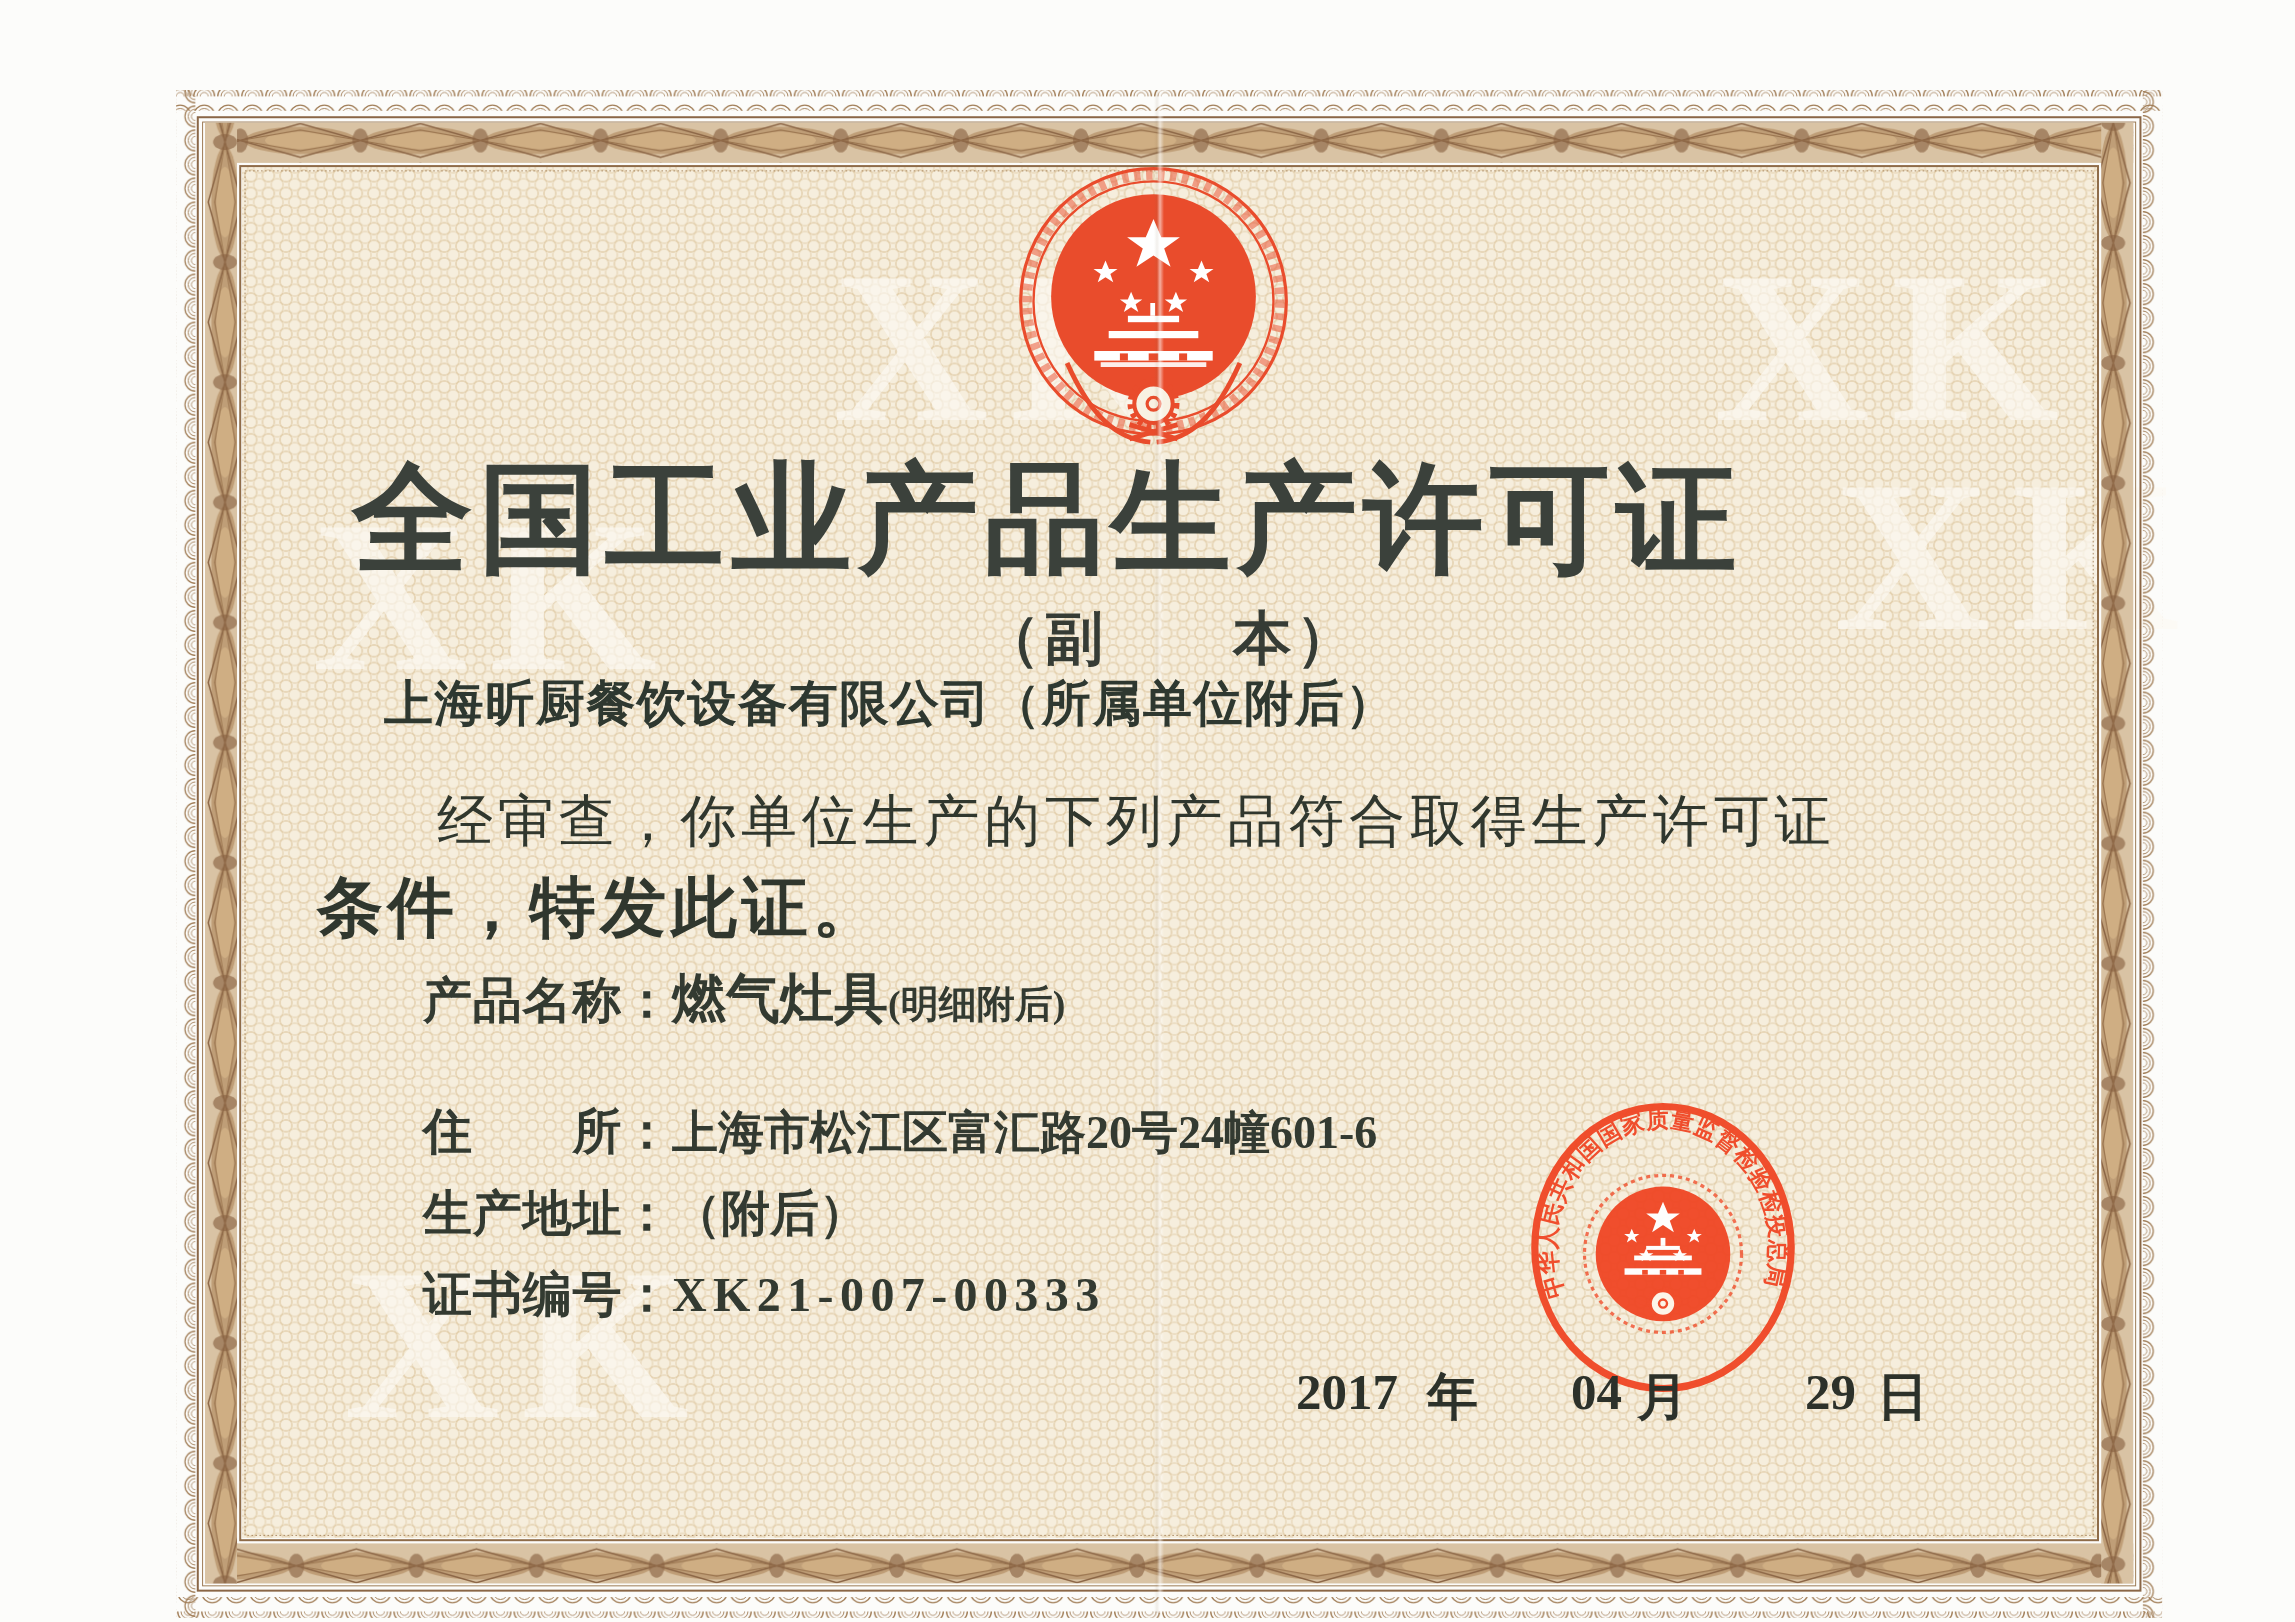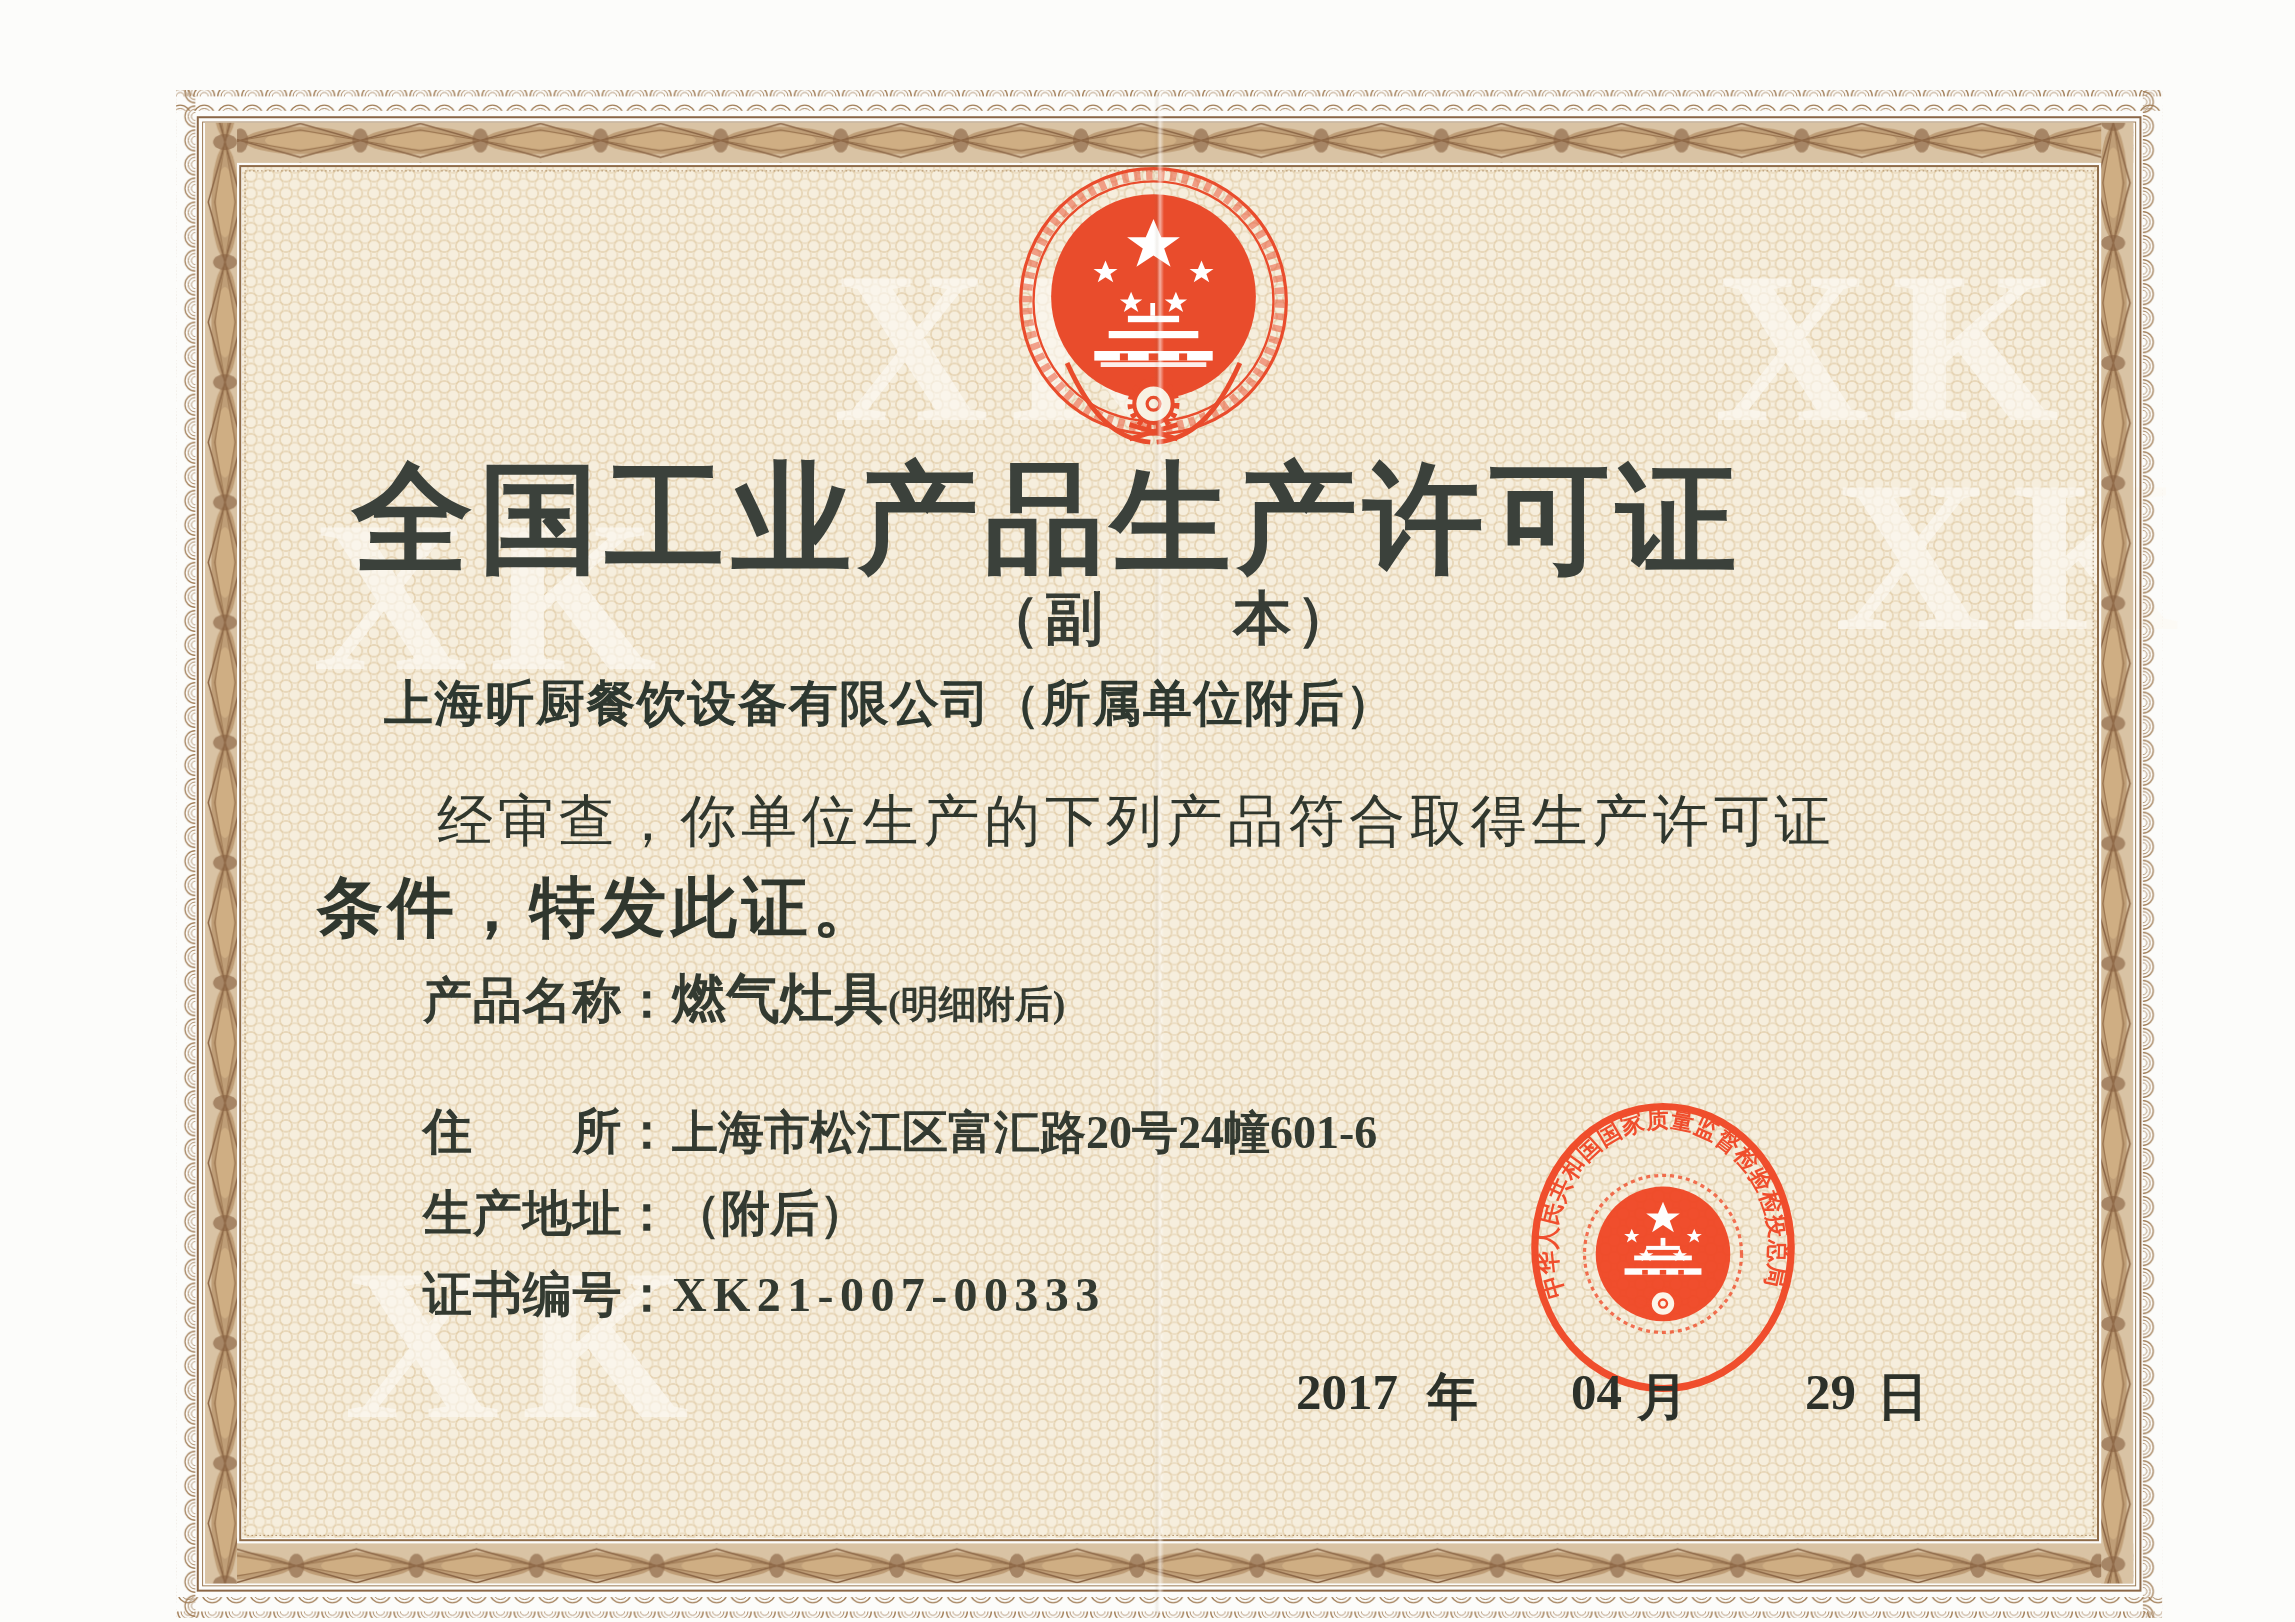--- a/index.html
+++ b/index.html
@@ -30,21 +30,21 @@
   .crease{
     position:absolute;left:1154px;top:90px;width:9.6px;height:1523px;z-index:5;
     background:linear-gradient(90deg,rgba(0,0,0,0),rgba(125,100,65,.10) 30%,rgba(255,255,255,.55) 60%,rgba(0,0,0,0));
   }
   .txt{position:absolute;z-index:6;color:#343a31;white-space:nowrap;}
   .title{
     left:242px;top:439px;width:1611px;text-align:center;
     font-size:120px;font-weight:bold;letter-spacing:6.4px;color:#3b413b;
   }
   .subtitle{
-    left:242px;top:580px;width:1857px;text-align:center;
+    left:242px;top:600px;width:1857px;text-align:center;
     font-size:58px;font-weight:bold;letter-spacing:4.8px;color:#363c35;
   }
   .company{left:384px;top:671px;font-size:49px;font-weight:bold;letter-spacing:1.6px;color:#2e3830;}
   .body1{left:437px;top:738px;font-size:56px;font-weight:normal;letter-spacing:4.8px;color:#30372e;margin-top:46px;}
   .body2{left:317px;top:863px;font-size:66px;font-weight:bold;letter-spacing:4.8px;color:#30372e;}
   .row{font-size:49px;font-weight:bold;color:#333a31;}
   .row .lab{letter-spacing:0.8px;}
   .product{left:423px;top:963px;}
   .product .val{font-size:54px;}
   .product .note{font-size:38px;}

